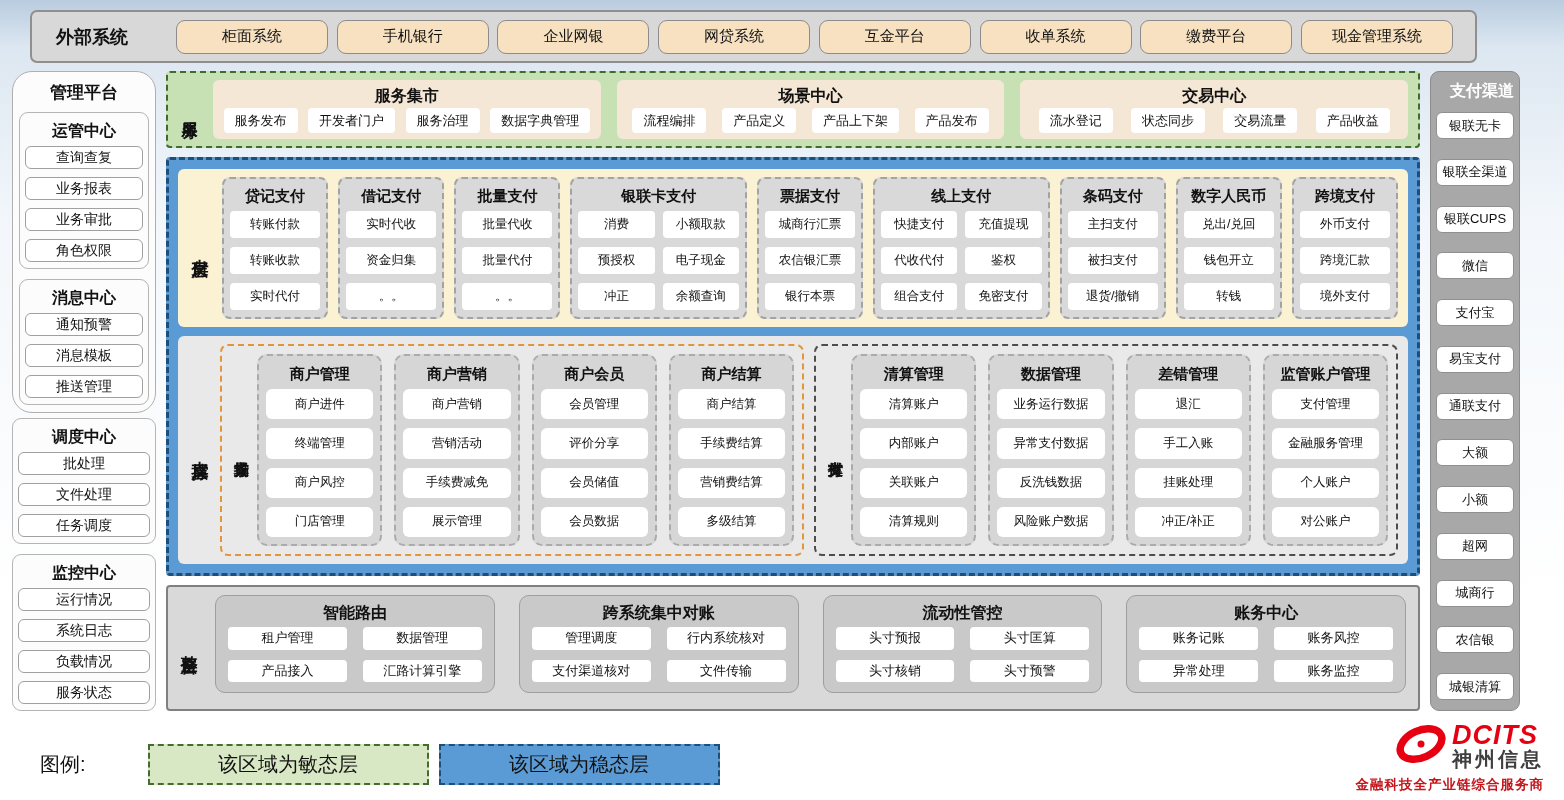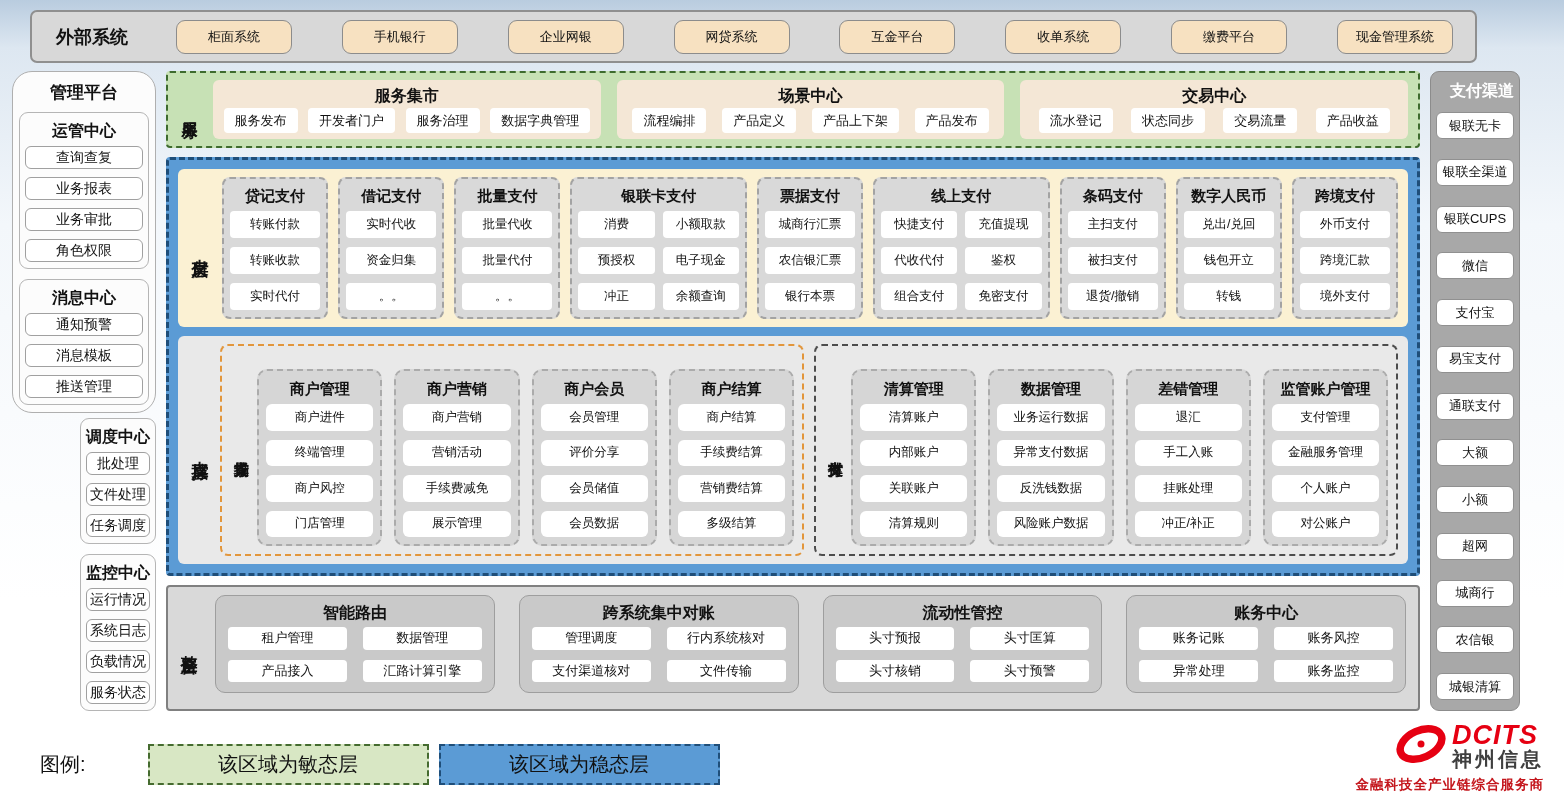--- a/index.html
+++ b/index.html
@@ -13,33 +13,33 @@
 
   
   .topbar{
     margin:10px 87px 0 30px; height:53px;
     background:#d8d8d8; border:2px solid #8f8f8f; border-radius:7px;
     display:flex; align-items:center; padding:0 22px 0 24px;
   }
   .topbar-label{ font-weight:bold; font-size:18px; margin-right:48px; white-space:nowrap; }
   .topbar-items{ flex:1; display:flex; justify-content:space-between; align-items:center; }
   .ext-btn{
-    width:116px; height:34px; background:#f7e1c1; border:1px solid #8c8c8c; border-radius:9px;
-    display:flex; align-items:center; justify-content:center; font-size:13px; white-space:nowrap;text-align:right;
+    width:152px; height:34px; background:#f7e1c1; border:1px solid #8c8c8c; border-radius:9px;
+    display:flex; align-items:center; justify-content:center; font-size:15px; white-space:nowrap;text-align:right;
   }
 
   
   .main{ display:flex; margin:8px 44px 0 12px; gap:10px; height:640px; }
 
   
   .left{ width:144px; display:flex; flex-direction:column; justify-content:space-between; }
   .mgmt-outer{ background:#fcfcfc; border:1px solid #afafaf; border-radius:20px; padding:7px 6px; }
   .mgmt-title{ font-weight:bold; font-size:17px; text-align:center; padding:2px 0 8px; }
   .mgmt-groups{ display:flex; flex-direction:column; gap:10px; }
-  .mgmt-bottom{ display:flex; flex-direction:column; gap:10px; margin-top:4px;align-items:flex-end; }
+  .mgmt-bottom{ display:flex; flex-direction:column; gap:10px; margin-top:4px; }
   .mgmt-group{ background:#fcfcfc; border:1px solid #b5b5b5; border-radius:9px; padding:6px 5px; display:flex; flex-direction:column; }
   .mgmt-group-title{ font-weight:bold; font-size:16px; text-align:center; height:24px; line-height:24px; }
   .mgmt-items{ display:flex; flex-direction:column; gap:8px; margin-top:3px; }
   .mgmt-item{ background:#fff; border:1px solid #a0a0a0; border-radius:6px; height:23px;
     display:flex; align-items:center; justify-content:center; font-size:14px; white-space:nowrap; }
 
   .center{ flex:1; display:flex; flex-direction:column; gap:9px; }
 
   .vlabel{
     writing-mode:vertical-rl; text-orientation:upright;
@@ -75,21 +75,21 @@
   .span2 .pay-items{ grid-template-columns:1fr 1fr; }
   .pay-item{ background:#fff; border-radius:4px; display:flex; align-items:center; justify-content:center;
     font-size:12.5px; white-space:nowrap; }
 
   .support{ flex:1; background:#e9e9e9; border-radius:6px; display:flex; gap:8px; padding:8px 10px; }
   .support .vlabel{ font-size:17px; width:24px; }
   .sup-sections{ flex:1; display:flex; gap:10px; }
   .sup-section{ flex:1; border:2px dashed #4d4d4d; border-radius:8px; display:flex; gap:5px; padding:8px 8px; }
   .sup-section.sec-scene{ border-color:#e2963c; }
   .sup-section .vlabel{ font-size:15px; width:22px; letter-spacing:0; }
-  .sup-cols{ flex:1; display:flex; gap:12px;margin-top:15px; }
+  .sup-cols{ flex:1; display:flex; gap:12px; }
   .sup-col{ flex:1; background:#d6d6d6; border:2px dashed #ababab; border-radius:10px;
     padding:5px 7px 7px; display:flex; flex-direction:column; }
   .sup-title{ font-weight:bold; font-size:15px; text-align:center; height:26px; line-height:26px; white-space:nowrap; }
   .sup-items{ flex:1; display:grid; grid-template-columns:1fr; gap:9px; margin-top:2px; }
   .sup-item{ background:#fff; border-radius:6px; display:flex; align-items:center; justify-content:center;
     font-size:12.5px; white-space:nowrap; }
 
   
   .integration{ height:126px; background:#d9d9d9; border:2px solid #808080; border-radius:4px;
     display:flex; gap:14px; padding:8px 12px 16px 9px; }

